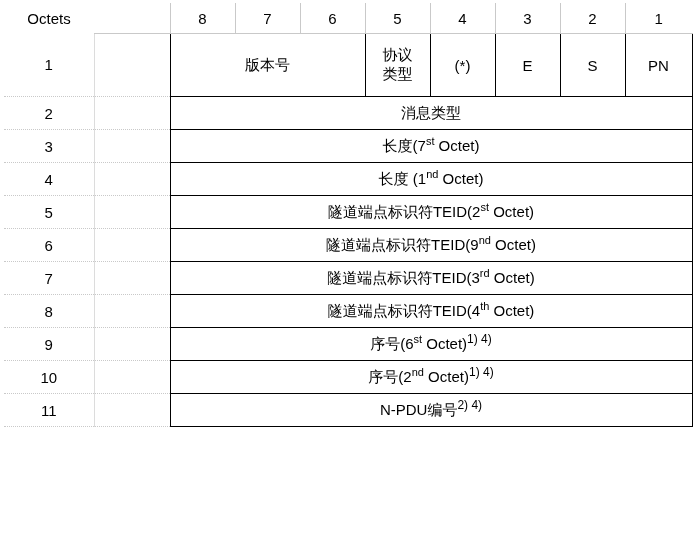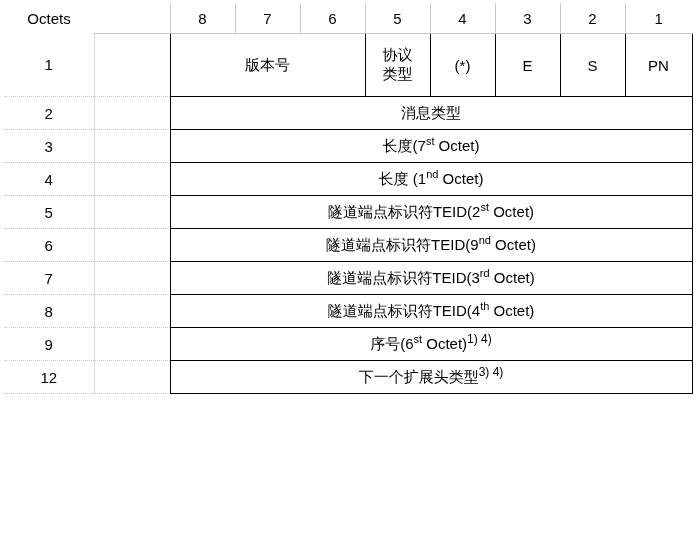--- a/index.html
+++ b/index.html
@@ -172,22 +172,27 @@
         <td class="gap"></td>
         <td class="box" colspan="8"><span>隧道端点标识符TEID(4</span><sup>th</sup><span> Octet)</span></td>
       </tr>
 
       <tr>
         <td class="idx">9</td>
         <td class="gap"></td>
         <td class="box" colspan="8"><span>序号(6</span><sup>st</sup><span> Octet)</span><sup class="sup-sm">1) 4)</sup></td>
       </tr>
 
-
+      <tr>
+        <td class="idx">10</td>
+        <td class="gap"></td>
+        <td class="box" colspan="8"><span>序号(2</span><sup>nd</sup><span> Octet)</span><sup class="sup-sm">1) 4)</sup></td>
+      </tr>
 
       <tr>
-        <td class="idx">12</td>
+        <td class="idx">11</td>
         <td class="gap"></td>
-        <td class="box" colspan="8"><span>下一个扩展头类型</span><sup class="sup-sm">3) 4)</sup></td>
+        <td class="box" colspan="8"><span>N-PDU编号</span><sup class="sup-sm">2) 4)</sup></td>
       </tr>
+
     </tbody>
   </table>
 </div>
 
 </body></html>

